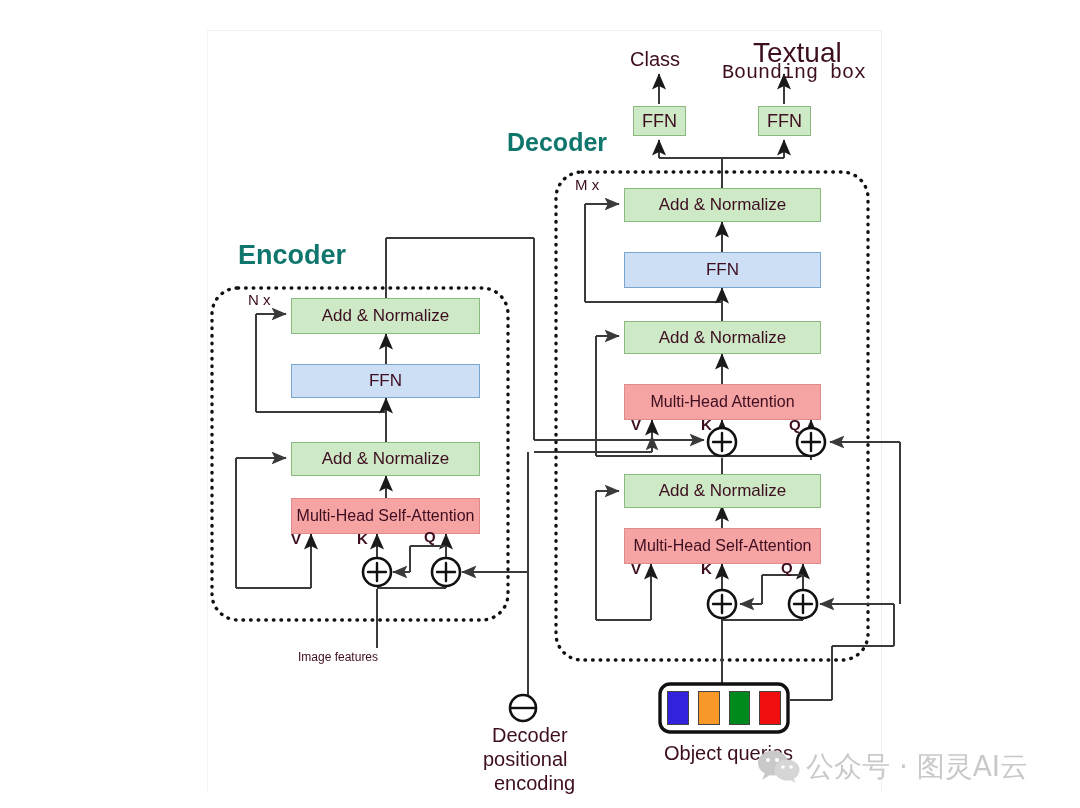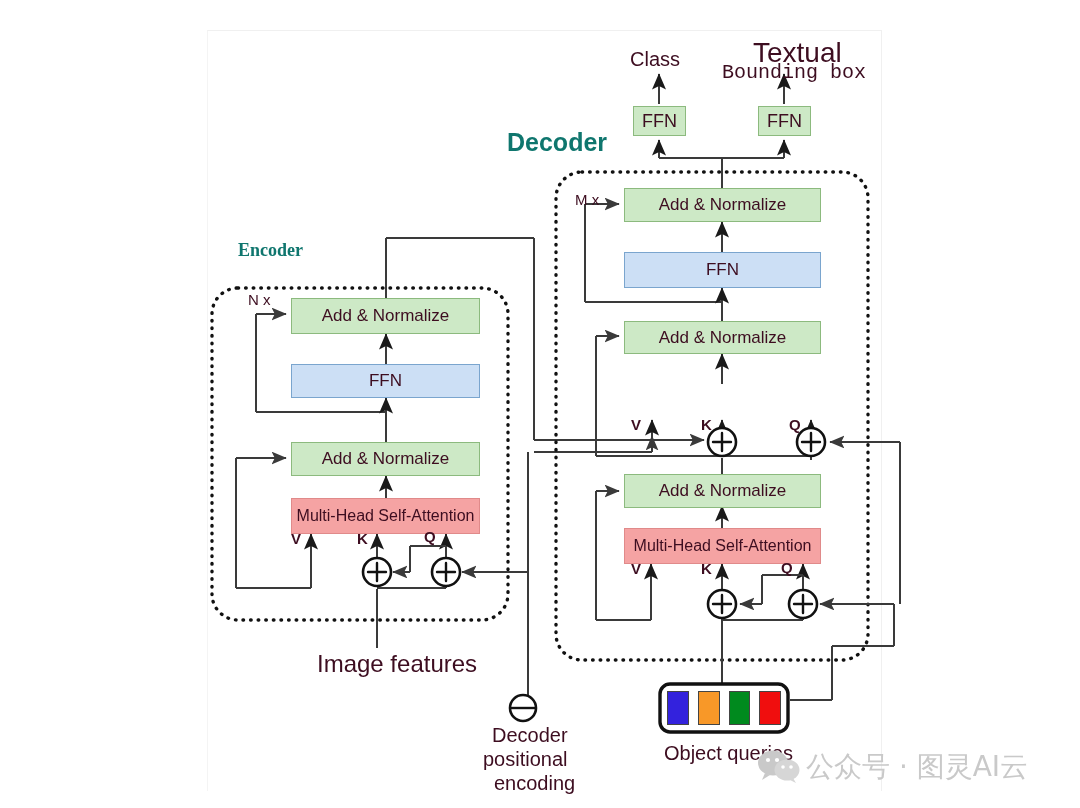--- a/index.html
+++ b/index.html
@@ -237,39 +237,40 @@
 
   <div class="lbl" style="left:630px; top:48px; font-size:20px;">Class</div>
 
   <div class="lbl" style="left:753px; top:36px; font-size:28px;">Textual</div>
   <div class="lbl" style="left:722px; top:61px; font-size:20px;font-family:Liberation Mono, monospace;">Bounding box</div>
 
   <div class="box box-green" style="left:633px; top:106px; width:53px; height:30px; font-size:18px;">FFN</div>
   <div class="box box-green" style="left:758px; top:106px; width:53px; height:30px; font-size:18px;">FFN</div>
 
   <div class="lbl title-bold" style="left:507px; top:128px; font-size:25px;">Decoder</div>
-  <div class="lbl title-bold" style="left:238px; top:240px; font-size:18px;font-family:Liberation Serif, serif;">Encoder</div>
-
-  <div class="lbl" style="left:575px; top:191px; font-size:15px;">M x</div>
+  <div class="lbl title-bold" style="left:238px; top:240px; font-size:27px;">Encoder</div>
+
+  <div class="lbl" style="left:575px; top:176px; font-size:15px;">M x</div>
   <div class="lbl" style="left:248px; top:291px; font-size:15px;">N x</div>
 
   <div class="box box-green" style="left:291px; top:298px; width:189px; height:36px; font-size:17px;">Add  &amp;  Normalize</div>
   <div class="box box-blue" style="left:291px; top:364px; width:189px; height:34px; font-size:17px;">FFN</div>
   <div class="box box-green" style="left:291px; top:442px; width:189px; height:34px; font-size:17px;">Add  &amp;  Normalize</div>
   <div class="box box-red" style="left:291px; top:498px; width:189px; height:36px; font-size:16px;">Multi-Head Self-Attention</div>
 
   <div class="lbl" style="left:291px; top:530px; font-size:15px; font-weight:600;">V</div>
   <div class="lbl" style="left:357px; top:530px; font-size:15px; font-weight:600;">K</div>
   <div class="lbl" style="left:424px; top:528px; font-size:15px; font-weight:600;">Q</div>
 
-  <div class="lbl" style="left:298px; top:650px; font-size:24px;margin-left:19px;">Image features</div>
+  <div class="lbl" style="left:298px; top:650px; font-size:12px;">Image features</div>
 
   <div class="box box-green" style="left:624px; top:188px; width:197px; height:34px; font-size:17px;">Add  &amp;  Normalize</div>
   <div class="box box-blue" style="left:624px; top:252px; width:197px; height:36px; font-size:17px;">FFN</div>
   <div class="box box-green" style="left:624px; top:321px; width:197px; height:33px; font-size:17px;">Add  &amp;  Normalize</div>
+  <div class="box box-red" style="left:624px; top:384px; width:197px; height:36px; font-size:16px;">Multi-Head Attention</div>
   <div class="box box-green" style="left:624px; top:474px; width:197px; height:34px; font-size:17px;">Add  &amp;  Normalize</div>
   <div class="box box-red" style="left:624px; top:528px; width:197px; height:36px; font-size:16px;">Multi-Head Self-Attention</div>
 
   <div class="lbl" style="left:631px; top:416px; font-size:15px; font-weight:600;">V</div>
   <div class="lbl" style="left:701px; top:416px; font-size:15px; font-weight:600;">K</div>
   <div class="lbl" style="left:789px; top:416px; font-size:15px; font-weight:600;">Q</div>
 
   <div class="lbl" style="left:631px; top:560px; font-size:15px; font-weight:600;">V</div>
   <div class="lbl" style="left:701px; top:560px; font-size:15px; font-weight:600;">K</div>
   <div class="lbl" style="left:781px; top:559px; font-size:15px; font-weight:600;">Q</div>

